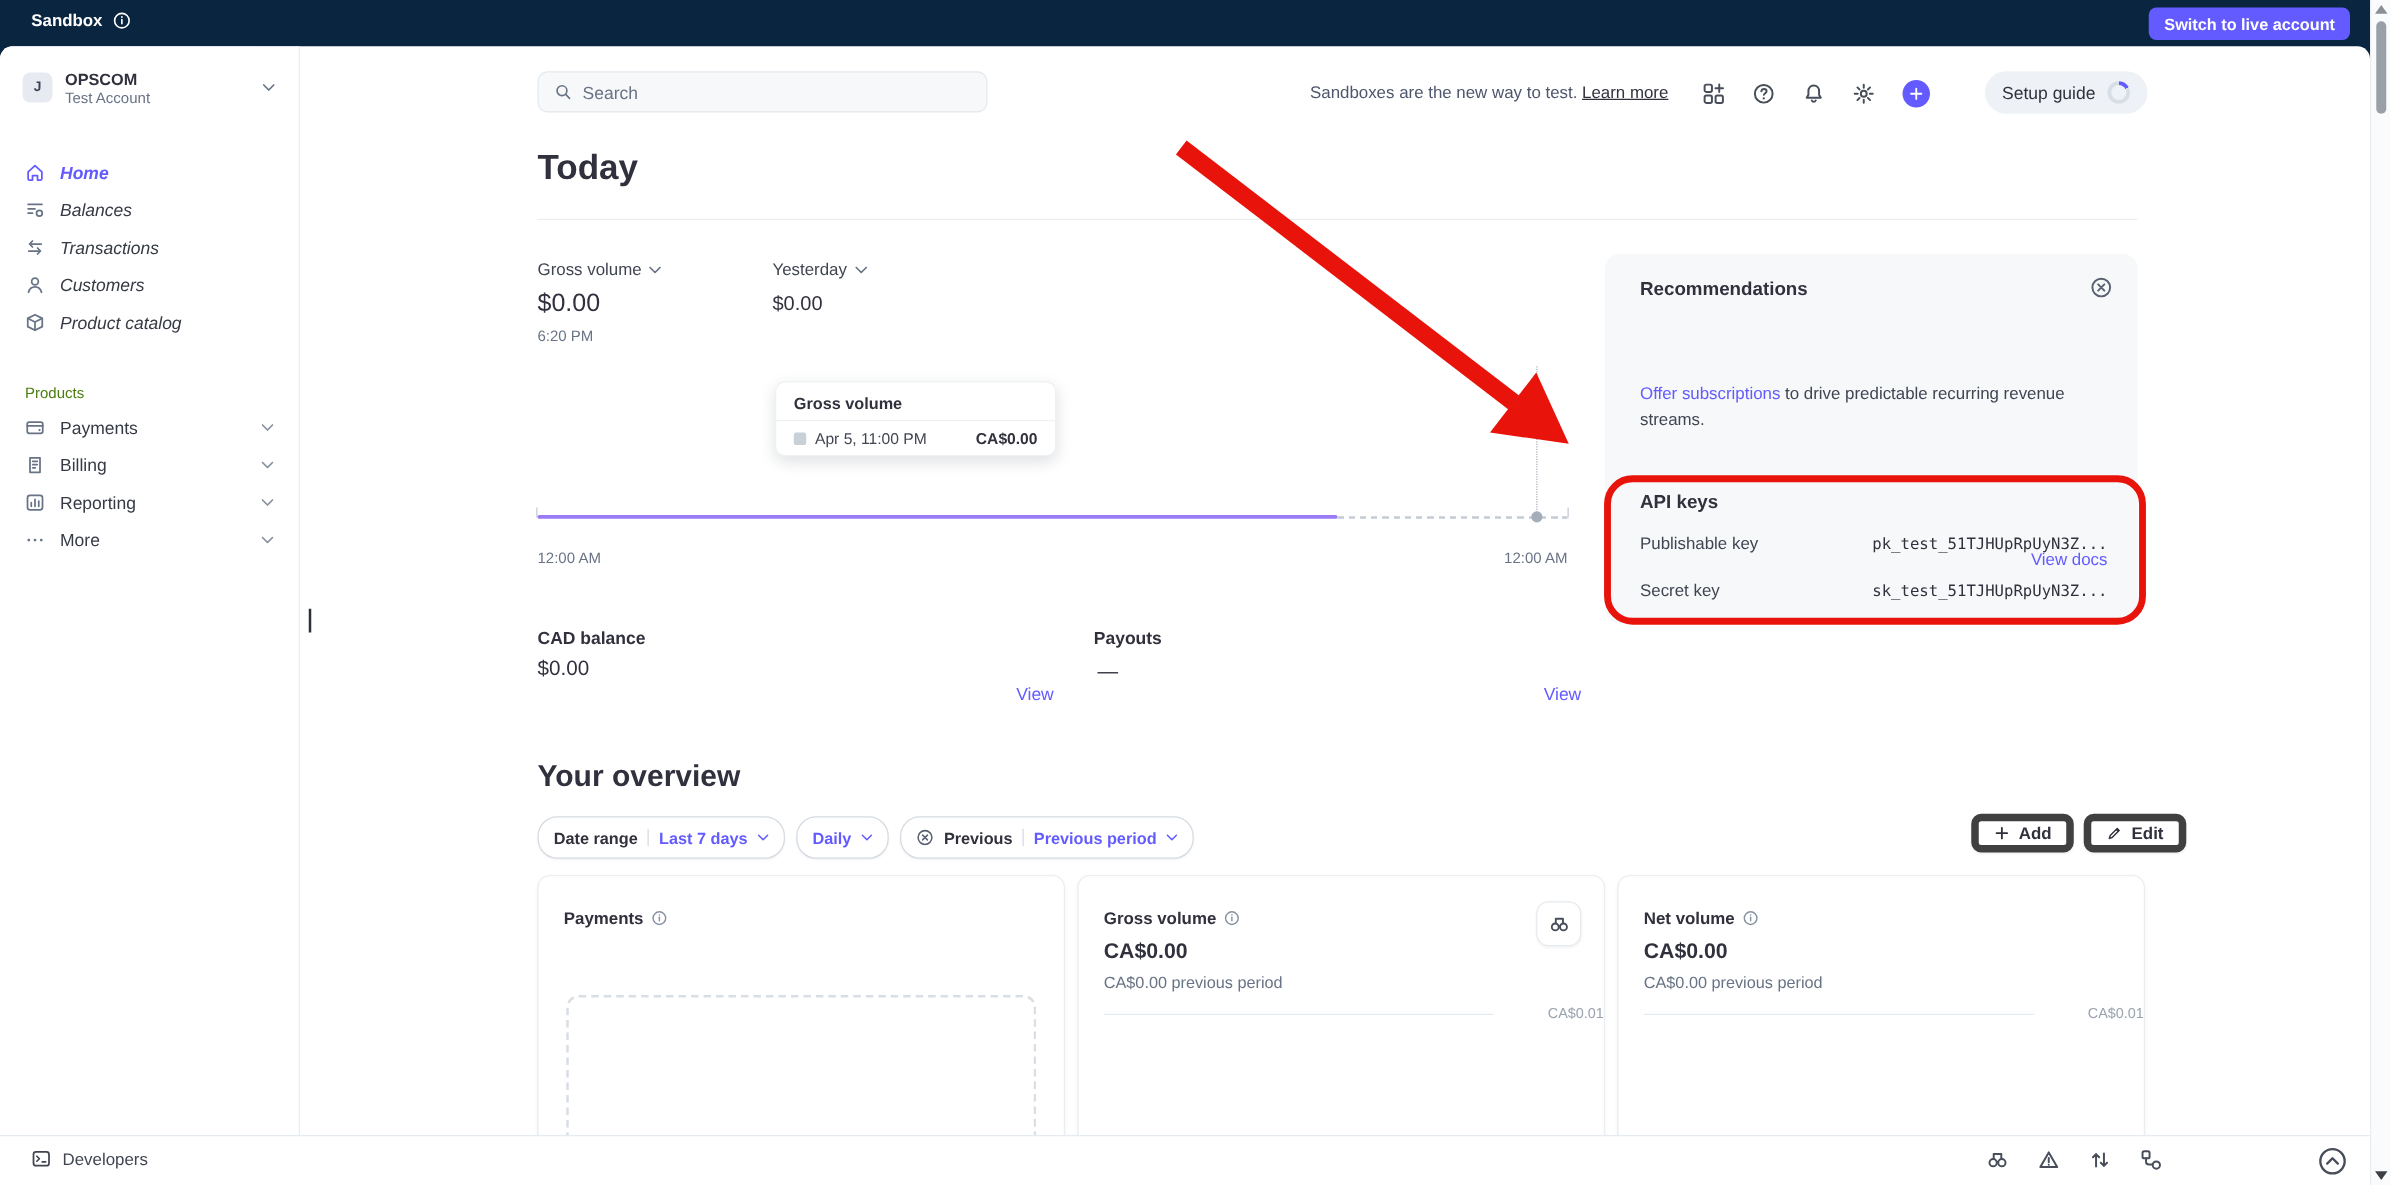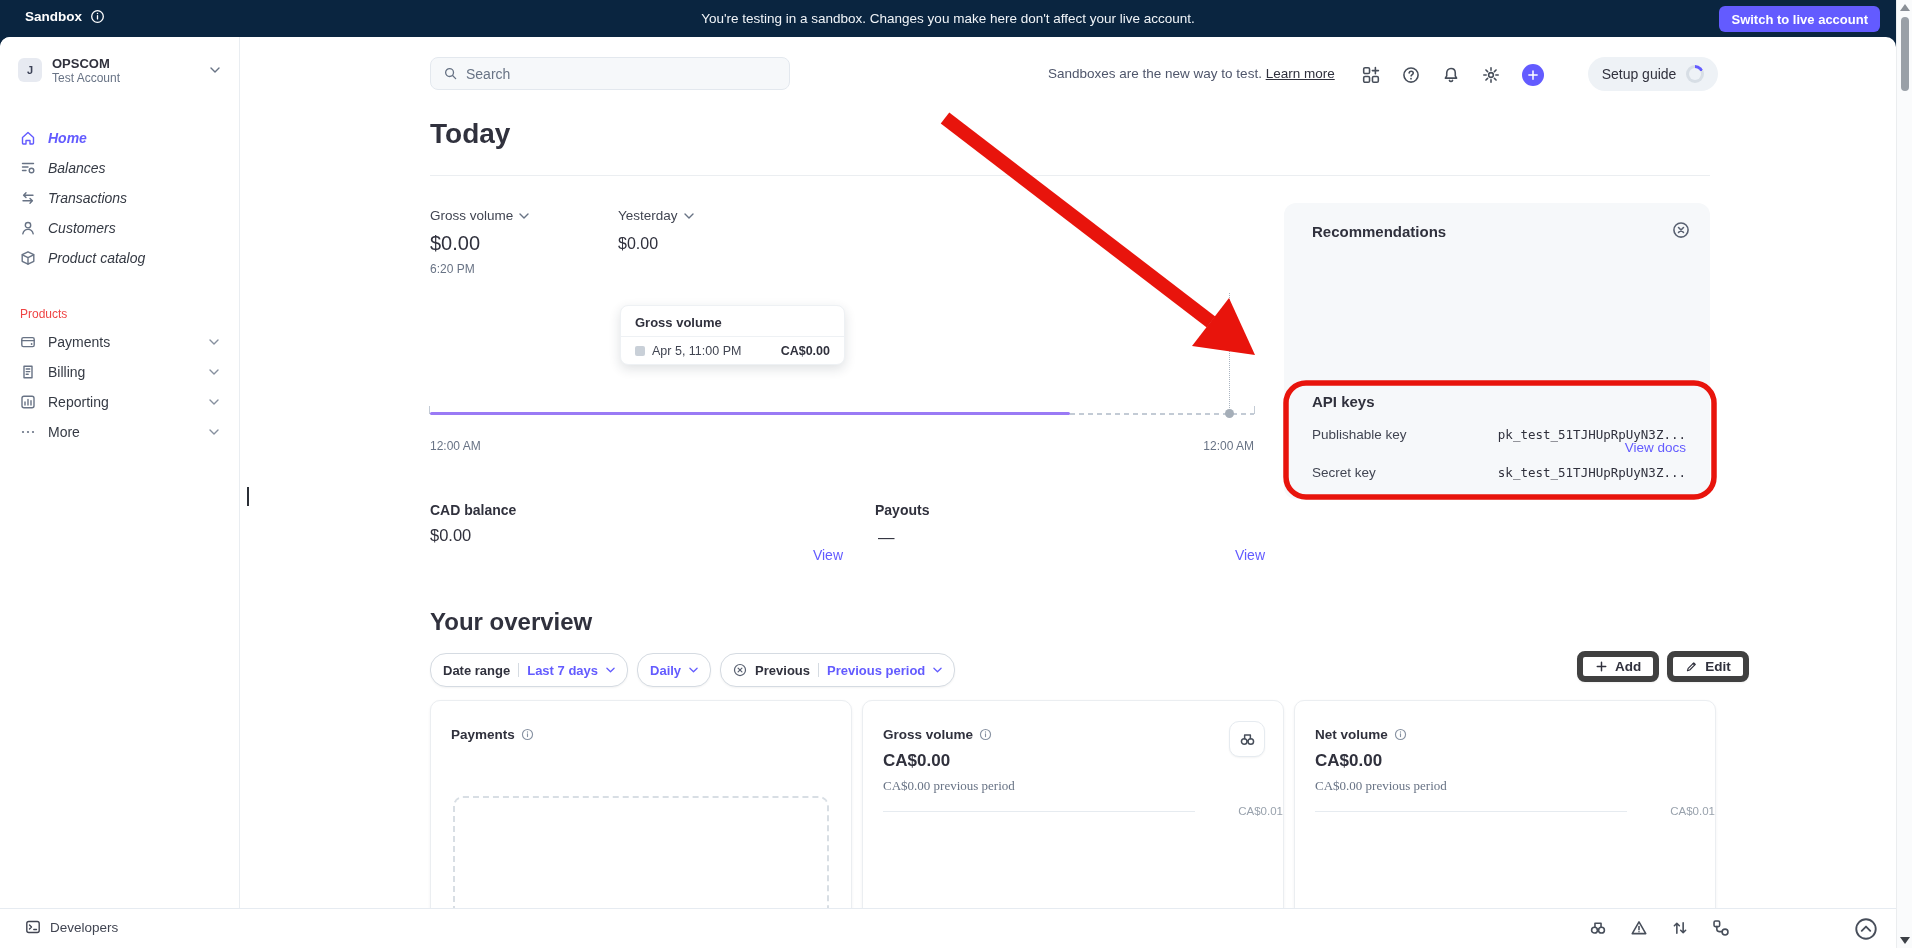--- a/index.html
+++ b/index.html
@@ -24,21 +24,21 @@
   .acct-name { font-size:13px; font-weight:700; color:#30313d; line-height:15px; }
   .acct-sub { font-size:12px; color:#687385; line-height:14px; }
   .acct-chevron { margin-left:auto; color:#687385; }
   .nav { position:absolute; top:86px; left:8px; right:8px;font-style:italic; }
   .nav2 { position:absolute; top:290px; left:8px; right:8px; }
   .nav-item { height:30px; display:flex; align-items:center; gap:12px; padding:0 12px; border-radius:6px; font-size:14px; font-weight:500; color:#353a44; cursor:pointer; }
   .nav-item .nico { color:#687385; }
   .nav-item.active { color:#635bff; font-weight:600; }
   .nav-item.active .nico { color:#635bff; }
   .nav-chevron { margin-left:auto; color:#87909f; }
-  .section-label { position:absolute; top:270px; left:20px; font-size:12px; color:#ef4444; }
+  .section-label { position:absolute; top:270px; left:20px; font-size:12px; color:#4d7c0f; }
 
   
   .search-box { position:absolute; left:430px; top:20px; width:360px; height:33px; background:#f6f8fa; border:1px solid #e3e8ee; border-radius:8px; display:flex; align-items:center; gap:8px; padding:0 12px; color:#687385; }
   .search-box input { border:none; outline:none; background:transparent; font-family:inherit; font-size:14px; color:#30313d; width:100%; }
   .search-box input::placeholder { color:#687385; }
   .promo { position:absolute; left:1048px; top:29px; font-size:13.5px; color:#4f566b; white-space:nowrap; }
   .promo a { color:#30313d; text-decoration:underline; font-weight:500; cursor:pointer; }
   .header-icons { position:absolute; left:1362px; top:27px; display:flex; align-items:center; gap:22px; color:#474e5a; }
   .hicon { cursor:pointer; }
   .plus-btn { width:22px; height:22px; border-radius:50%; background:#635bff; color:#fff; display:flex; align-items:center; justify-content:center; cursor:pointer; }
@@ -106,21 +106,21 @@
   .pill .chev { color:#635bff; }
   .ov-buttons { position:absolute; left:1577px; top:614px; display:flex; gap:8px; }
   .btn { height:31px; display:inline-flex; align-items:center; gap:7px; padding:0 12px; background:#fff; border:6px solid #404040; border-radius:8px; font-size:13.5px; font-weight:600; color:#30313d; box-shadow:0 1px 2px rgba(0,0,0,.06); cursor:pointer; font-family:inherit; }
 
   
   .cards { position:absolute; left:430px; top:663px; display:flex; gap:10px; }
   .card { position:relative; width:422px; height:289px; background:#fff; border:1px solid #ebeef1; border-radius:10px; box-shadow:0 1px 3px rgba(30,40,60,.06); overflow:hidden; }
   .card-head { position:absolute; left:20px; top:26px; display:flex; align-items:center; gap:6px; font-size:13.5px; font-weight:600; color:#30313d; }
   .card-head .iico { color:#8792a2; }
   .card-value { position:absolute; left:20px; top:50px; font-size:17px; font-weight:700; color:#30313d; }
-  .card-comp { position:absolute; left:20px; top:77px; font-size:13px; color:#687385;font-family:Liberation Serif, serif; }
+  .card-comp { position:absolute; left:20px; top:77px; font-size:13px; color:#687385; }
   .card-grid { position:absolute; left:20px; top:110px; right:88px; height:1px; background:#e6ebf0; }
   .card-grid-label { position:absolute; right:0; top:104px; font-size:11.5px; color:#99a2ad; }
   .binoc-btn { position:absolute; right:18px; top:20px; width:36px; height:36px; background:#fff; border:1px solid #e6ebf0; border-radius:10px; box-shadow:0 1px 2px rgba(0,0,0,.05); display:flex; align-items:center; justify-content:center; color:#474e5a; cursor:pointer; }
   .dashed-box { position:absolute; left:22px; right:22px; top:95px; height:220px; border:2px dashed #d8dee4; border-radius:10px; }
 
   
   .bottombar { position:absolute; left:0; right:0; bottom:0; height:40px; background:#fff; border-top:1px solid #e6ebf1; z-index:40; }
   .dev-label { position:absolute; left:25px; top:10px; display:flex; align-items:center; gap:9px; font-size:13.5px; font-weight:500; color:#414552; cursor:pointer; }
   .bb-icons { position:absolute; right:166px; top:10px; display:flex; align-items:center; gap:23px; color:#474e5a; }
   .bb-collapse { position:absolute; right:18px; top:8px; color:#474e5a; cursor:pointer; }
@@ -142,21 +142,20 @@
   <div class="brand">
     <span>Sandbox</span>
     <span style="cursor:pointer">
       <svg class="ic" width="15" height="15" viewBox="0 0 16 16">
           <circle cx="8" cy="8" r="6.2"></circle>
           <path d="M8 7.2v3.4"></path>
           <circle cx="8" cy="4.9" r=".8" fill="currentColor" stroke="none"></circle>
         </svg>
     </span>
   </div>
-  <div class="banner-text">You're testing in a sandbox. Changes you make here don't affect your live account.</div>
   <button class="switch-btn">Switch to live account</button>
 </div>
 
 <div class="app">
 
   <div class="sidebar">
     <div class="account-row">
       <div class="avatar">J</div>
       <div>
         <div class="acct-name">OPSCOM</div>
@@ -377,20 +376,21 @@
   </div>
 
   <div class="right-panel">
     <div class="rec-title">Recommendations</div>
     <span class="rec-close">
         <svg class="ic" width="18" height="18" viewBox="0 0 16 16">
           <circle cx="8" cy="8" r="6.3"></circle>
           <path d="M5.8 5.8l4.4 4.4M10.2 5.8l-4.4 4.4"></path>
         </svg>
       </span>
+    <div class="rec-p2"><a class="plink">Offer subscriptions</a><span> to drive predictable recurring revenue streams.</span></div>
 
     <div class="api-title">API keys</div>
     <a class="api-docs link">View docs</a>
     <div class="api-row-label api-r1">Publishable key</div>
     <div class="api-row-value api-r1">pk_test_51TJHUpRpUyN3Z...</div>
     <div class="api-row-label api-r2">Secret key</div>
     <div class="api-row-value api-r2">sk_test_51TJHUpRpUyN3Z...</div>
   </div>
 
   <div class="bal-label">CAD balance</div>

